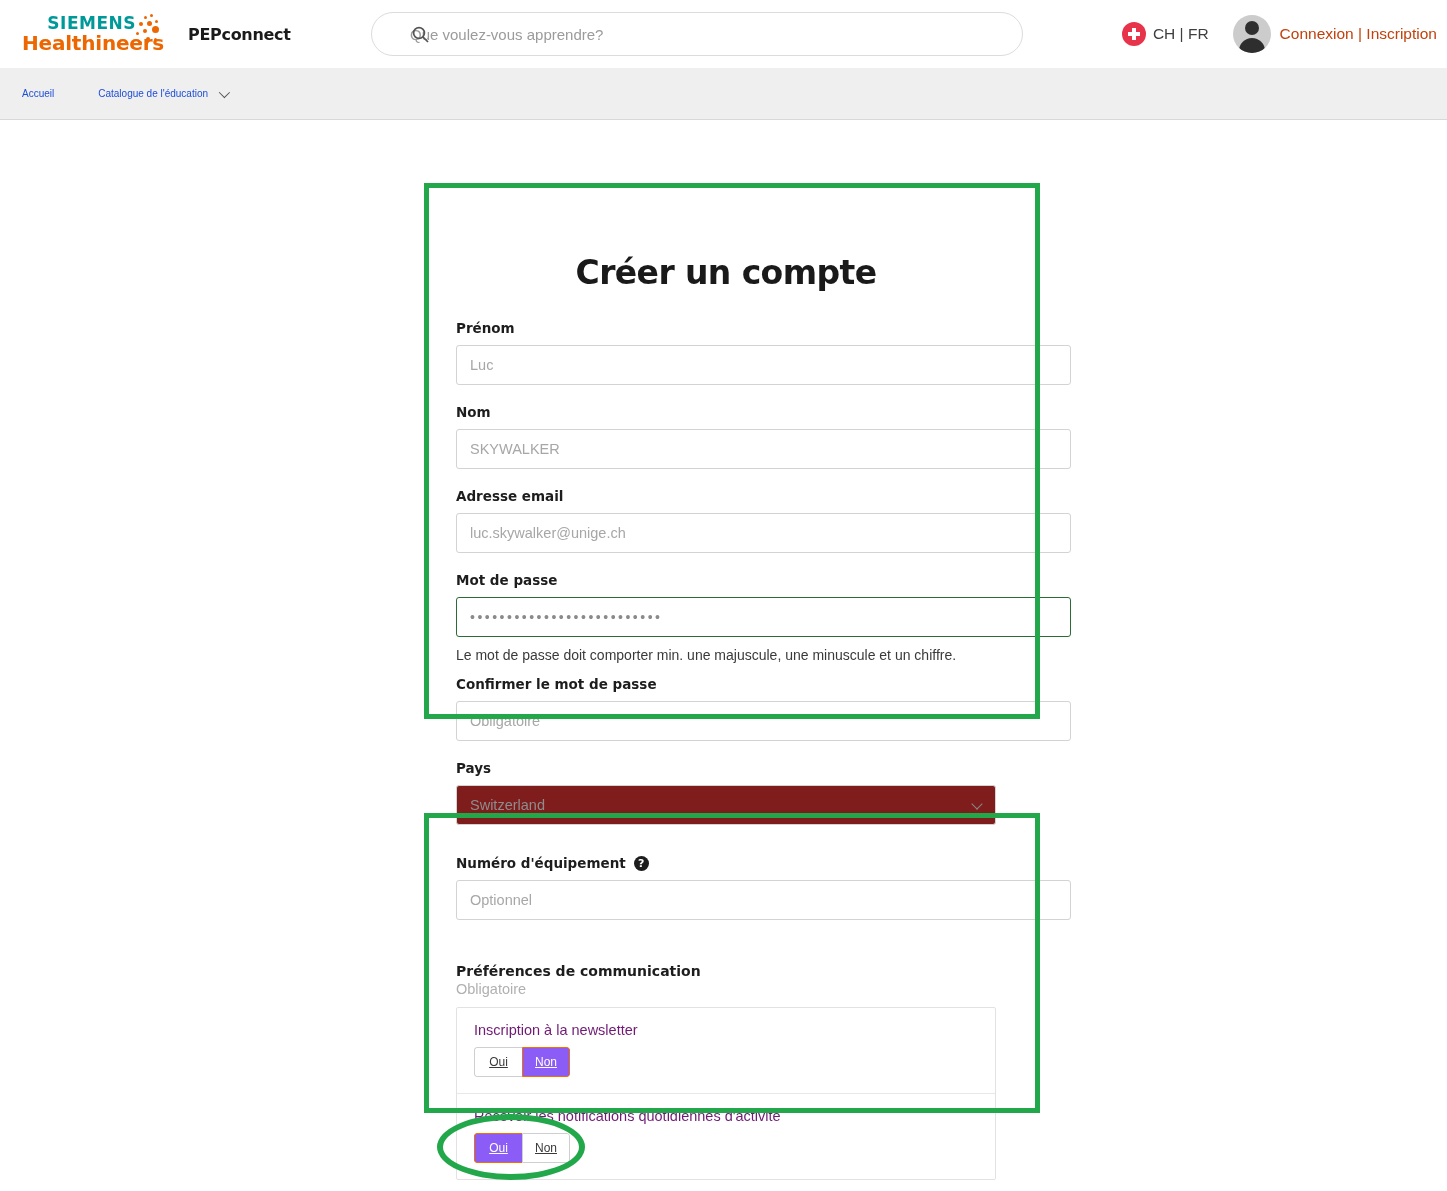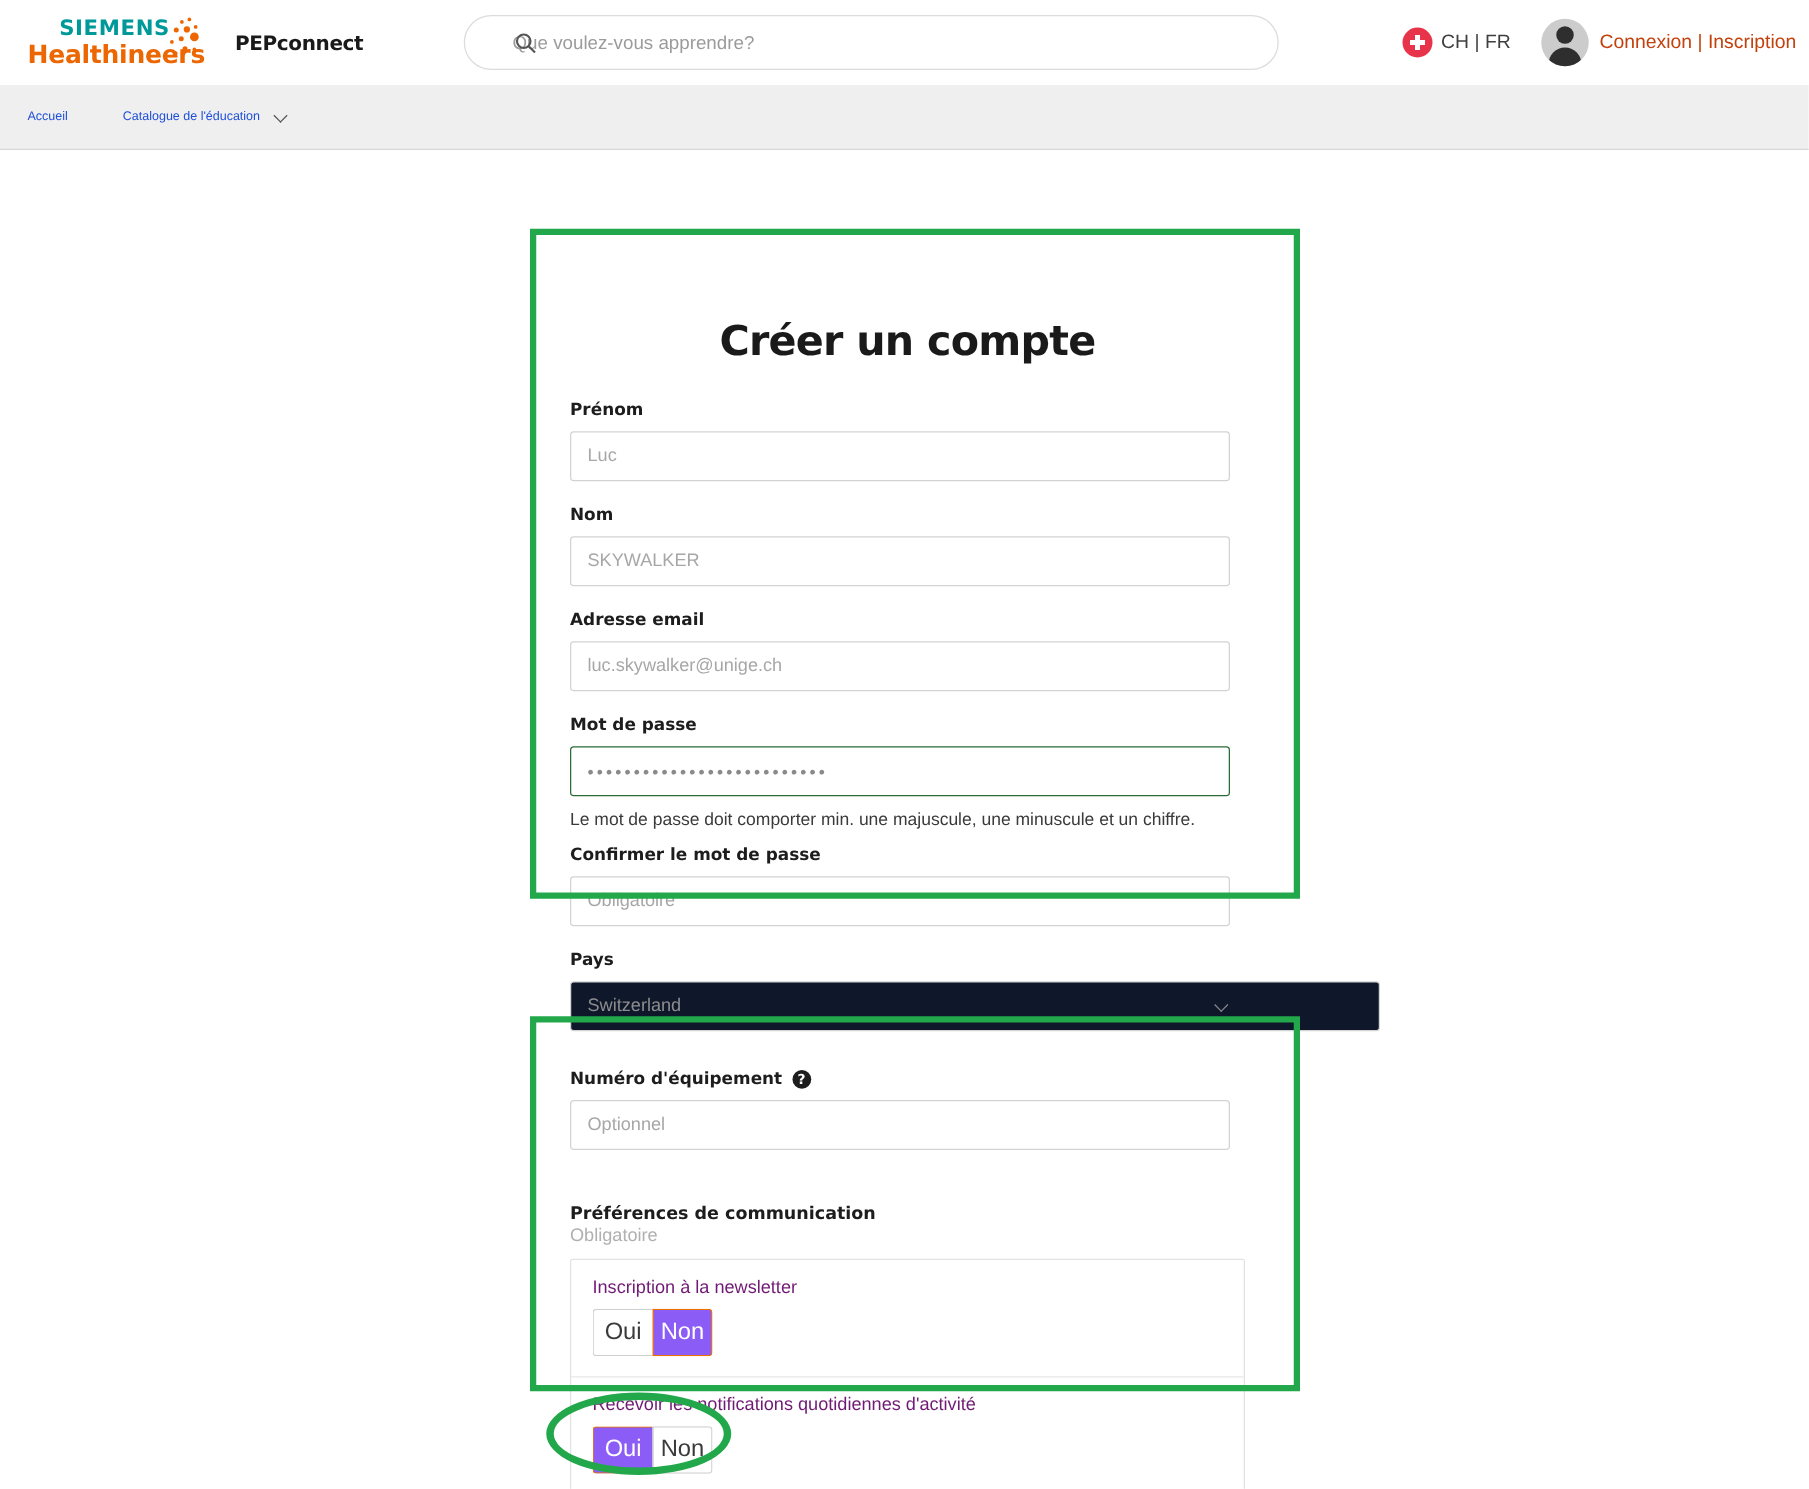--- a/index.html
+++ b/index.html
@@ -189,21 +189,21 @@
     background: #1d1d1d;
     color: #fff;
     font-size: 11px;
     font-weight: bold;
     margin-left: 8px;
     font-family: "DejaVu Sans", sans-serif;
     line-height: 1;
     cursor: pointer;
   }
   .txt-input {
-    width: 528px;
+    width: 615px;
     height: 40px;
     border: 1px solid #d3d3d3;
     border-radius: 3px;
     padding: 0 13px;
     font-size: 14.5px;
     font-family: "Liberation Sans", sans-serif;
     color: #333;
     background: #fff;
     outline: none;
     display: block;
@@ -218,29 +218,29 @@
     margin: 9px 0 12px 0;
     line-height: 18px;
   }
   .pwd-dots {
     letter-spacing: 2.5px;
     color: #8a8a8a;
     font-size: 14px;
   }
   .select-wrap { position: relative; width: 540px; }
   .select-wrap select {
-    width: 648px;
+    width: 540px;
     height: 40px;
     border: 1px solid #d3d3d3;
     border-radius: 3px;
     padding: 0 13px;
     font-size: 14.5px;
     font-family: "Liberation Sans", sans-serif;
     color: #8d8d8d;
-    background: #0f172a;
+    background: #7f1d1d;
     outline: none;
     -webkit-appearance: none;
     appearance: none;
   }
   .select-caret {
     position: absolute; right: 15px; top: 15px;
     width: 8px; height: 8px;
     border-right: 1.6px solid #888;
     border-bottom: 1.6px solid #888;
     transform: rotate(45deg);
@@ -256,28 +256,29 @@
     margin-bottom: 2px;
   }
   .pref-required { font-size: 14.5px; color: #b0b0b0; margin-bottom: 10px; }
   .pref-box { width: 540px; border: 1px solid #e2e2e2; border-radius: 2px; }
   .pref-row { padding: 14px 17px 16px 17px; }
   .pref-row + .pref-row { border-top: 1px solid #e8e8e8; }
   .pref-row-label { font-size: 14.5px; color: #701a75; margin-bottom: 9px; }
   .toggle { display: inline-flex; border-radius: 3px; overflow: hidden; }
   .toggle button {
     font-family: "Liberation Sans", sans-serif;
-    font-size: 19px;
+    font-size: 12px;
     padding: 7px 0;
     width: 48px;
     border: 1px solid #cfcfcf;
     background: #fff;
     color: #3a3a3a;
     cursor: pointer;
     outline: none;
+    text-decoration: underline;
   }
   .toggle button:first-child { border-radius: 3px 0 0 3px; border-right: none; }
   .toggle button:last-child { border-radius: 0 3px 3px 0; }
   .toggle button.on {
     background: #8b5cf6;
     border-color: #ED7000;
     color: #fff;
   }
 
   

